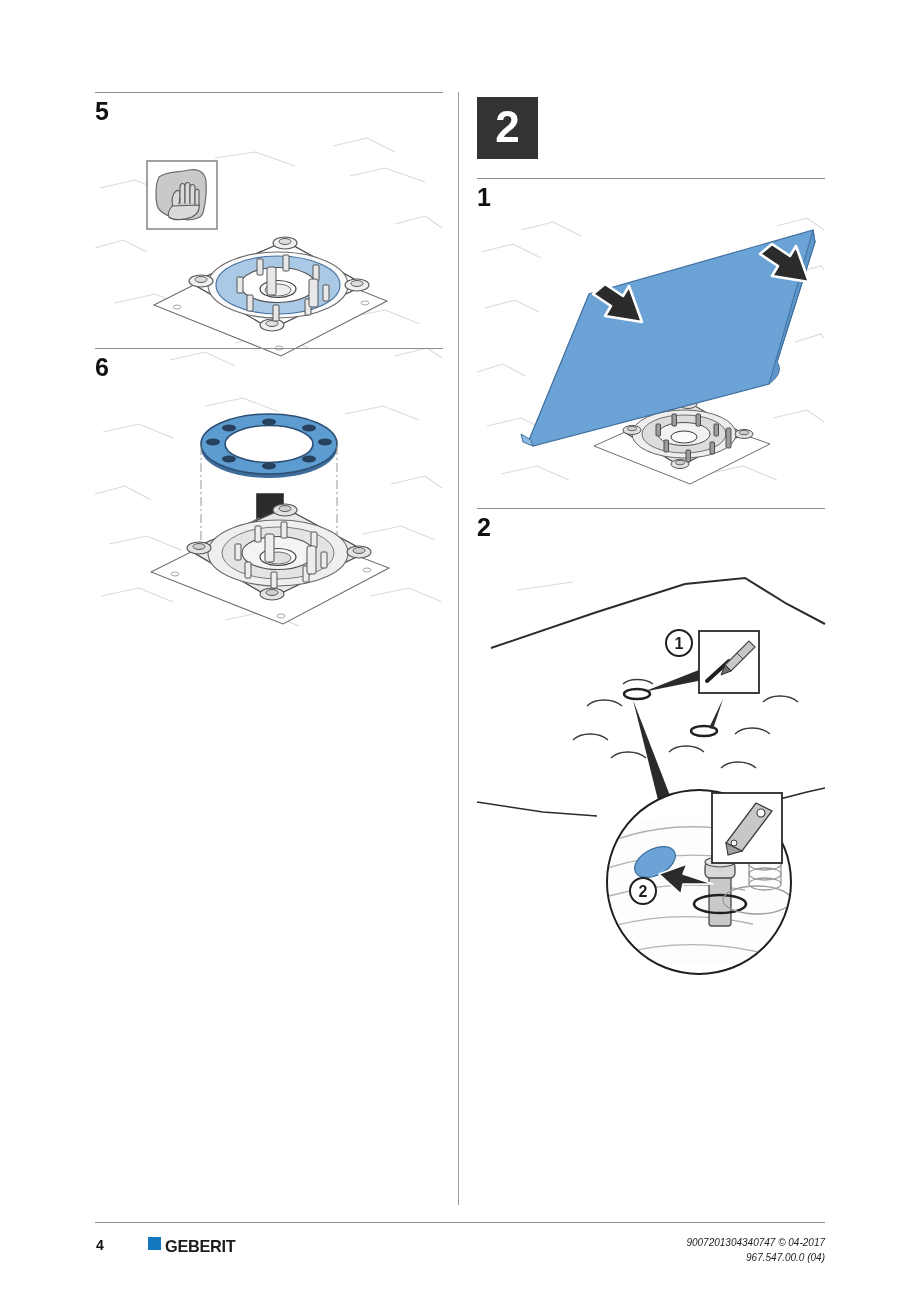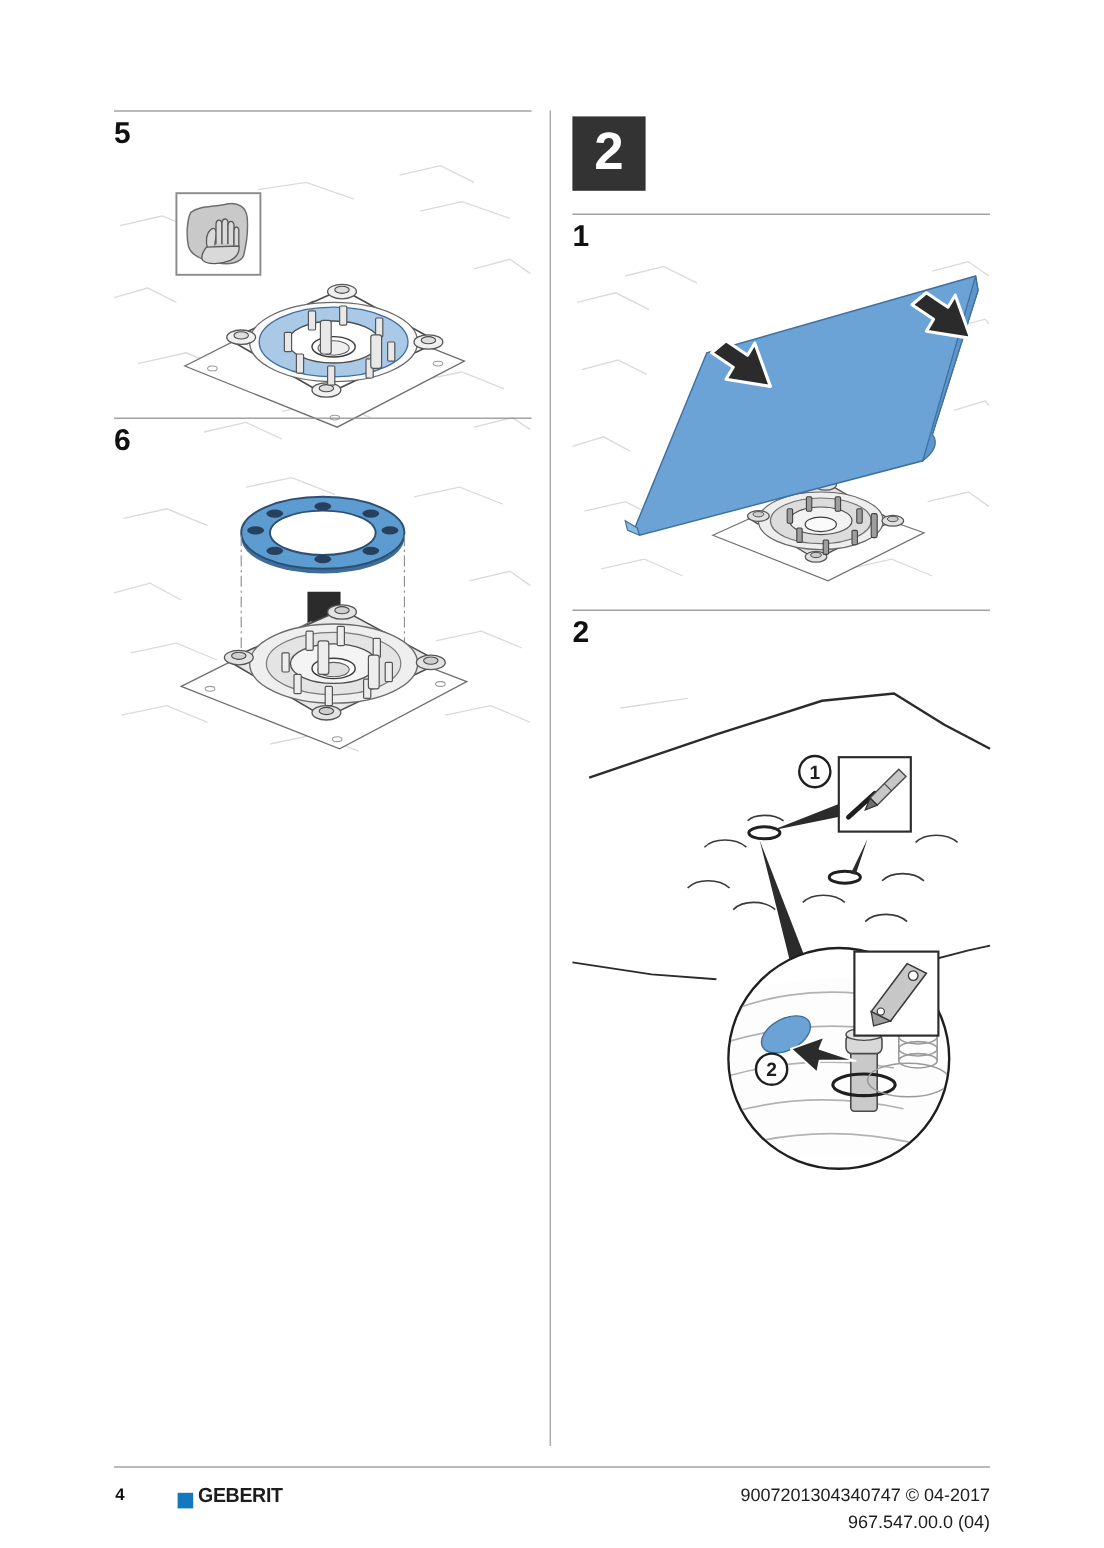--- a/index.html
+++ b/index.html
@@ -35,30 +35,30 @@
 
   
   .footer-rule {
     position: absolute; left: 95px; top: 1222px;
     width: 730px; height: 1px; background: #8d8d8d;
   }
   .footer-page {
     position: absolute; left: 96px; top: 1237px;
     font-size: 14px; font-weight: bold; color: #101010;
   }
-  .logo { position: absolute; left: 148px; top: 1237px; display: flex; align-items: flex-end; gap: 4px; }
+  .logo { position: absolute; left: 148px; top: 1237px; display: flex; align-items: flex-start; gap: 4px; }
   .logo-mark { width: 13px; height: 13px; background: #1478be; display:block; }
   .logo-text {
     font-size: 17px; font-weight: bold; color: #1d1d1d;
     letter-spacing: -0.3px; font-family: "Liberation Sans", sans-serif;
     transform: scaleX(0.96); transform-origin: left center;
   }
   .footer-codes {
     position: absolute; right: 95px; top: 1236px;
-    text-align: right; font-size: 15px; color: #1d1d1d; line-height: 1.45;
+    text-align: right; font-size: 10px; color: #1d1d1d; line-height: 1.45; font-style: italic;
   }
 
   svg { display: block; overflow: visible; }
   .bgline { stroke: #d8dade; stroke-width: 1.1; fill: none; }
 </style>
 </head>
 <body>
 
 <div class="page">
 

